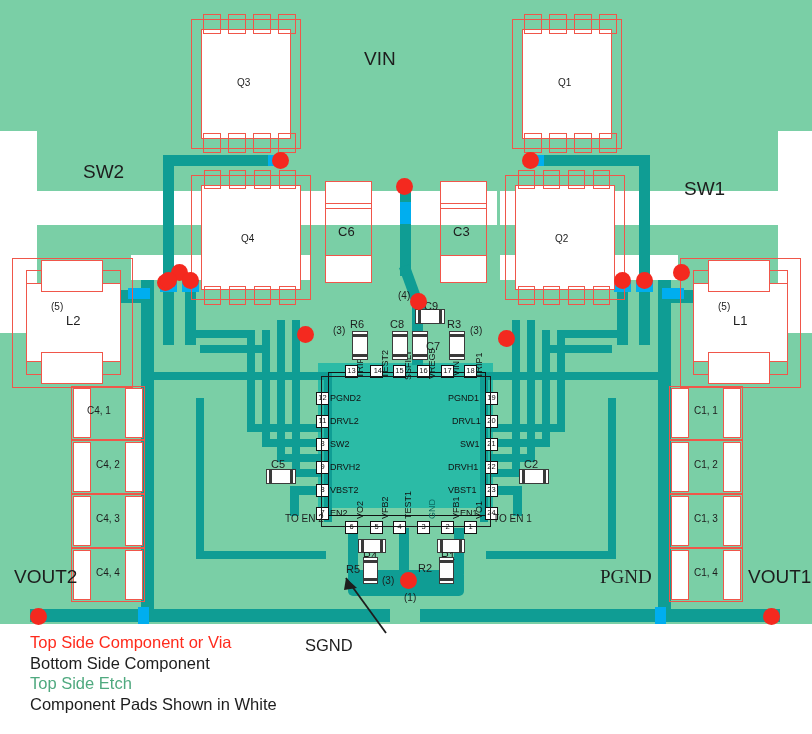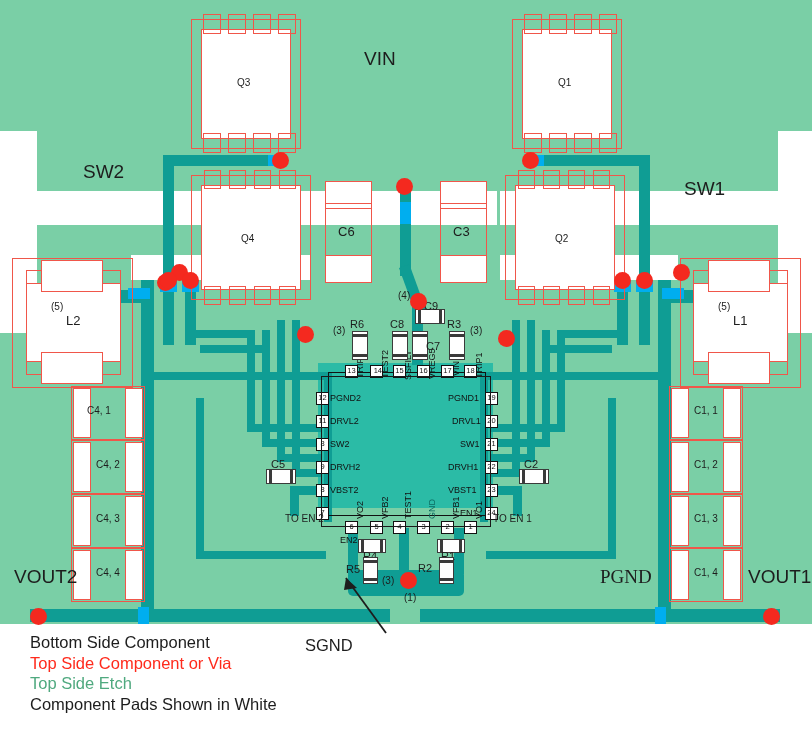--- a/index.html
+++ b/index.html
@@ -281,21 +281,21 @@
   <div class="pinlbl" style="left:330px;top:393px;">PGND2</div>
   <div class="pinbox" style="left:316px;top:415px;">11</div>
   <div class="pinlbl" style="left:330px;top:416px;">DRVL2</div>
   <div class="pinbox" style="left:316px;top:438px;">8</div>
   <div class="pinlbl" style="left:330px;top:439px;">SW2</div>
   <div class="pinbox" style="left:316px;top:461px;">9</div>
   <div class="pinlbl" style="left:330px;top:462px;">DRVH2</div>
   <div class="pinbox" style="left:316px;top:484px;">8</div>
   <div class="pinlbl" style="left:330px;top:485px;">VBST2</div>
   <div class="pinbox" style="left:316px;top:507px;">7</div>
-  <div class="pinlbl" style="left:340px;top:508px;margin-top:27px;">EN2</div>
+  <div class="pinlbl" style="left:330px;top:508px;">EN2</div>
 
   <div class="pinbox" style="left:485px;top:392px;">19</div>
   <div class="pinlbl" style="left:448px;top:393px;">PGND1</div>
   <div class="pinbox" style="left:485px;top:415px;">20</div>
   <div class="pinlbl" style="left:452px;top:416px;">DRVL1</div>
   <div class="pinbox" style="left:485px;top:438px;">21</div>
   <div class="pinlbl" style="left:460px;top:439px;">SW1</div>
   <div class="pinbox" style="left:485px;top:461px;">22</div>
   <div class="pinlbl" style="left:448px;top:462px;">DRVH1</div>
   <div class="pinbox" style="left:485px;top:484px;">23</div>
@@ -420,19 +420,19 @@
   <div class="lbl lbl-sm" style="left:285px;top:513px;">TO EN 2</div>
   <div class="lbl lbl-sm" style="left:493px;top:513px;">TO EN 1</div>
 
   <svg class="arrowline" style="left:300px;top:560px;width:120px;height:85px;" viewBox="0 0 120 85">
     <line x1="86" y1="73" x2="46" y2="18" stroke="#1d1d1d" stroke-width="1.8"></line>
     <polygon points="46,18 57,28 44,30" fill="#1d1d1d"></polygon>
   </svg>
   <div class="lbl" style="left:305px;top:636px;font-size:16.5px;">SGND</div>
 
   <div id="legend">
+    <div style="color:#FF2A1C;">Top Side Component or Via</div>
     <div style="color:#1d1d1d;">Bottom Side Component</div>
-    <div style="color:#FF2A1C;">Top Side Component or Via</div>
     <div style="color:#4FA97F;">Top Side Etch</div>
     <div style="color:#1d1d1d;">Component Pads Shown in White</div>
   </div>
 
 </div>
 
 </body></html>

